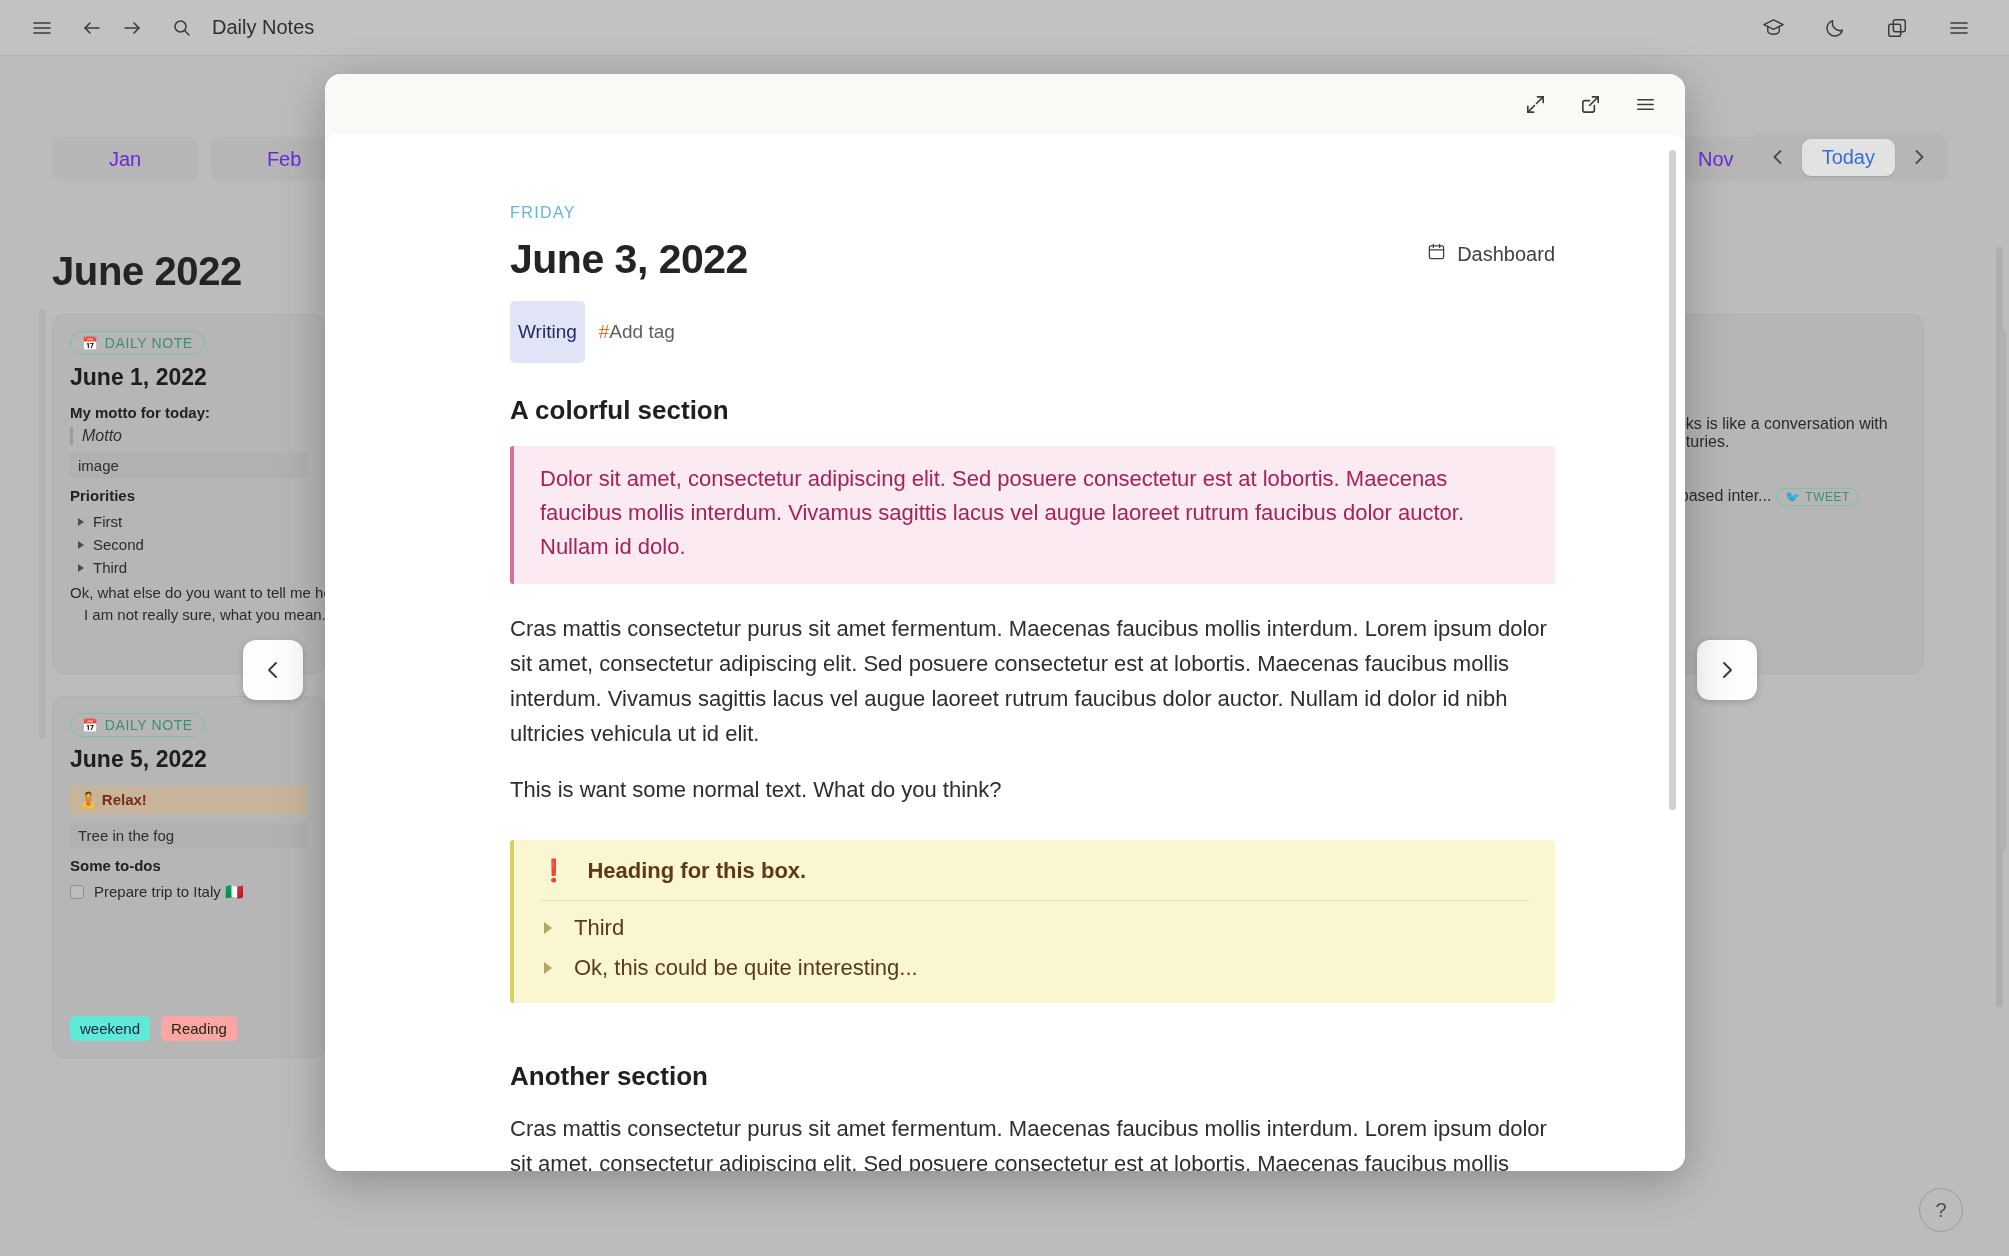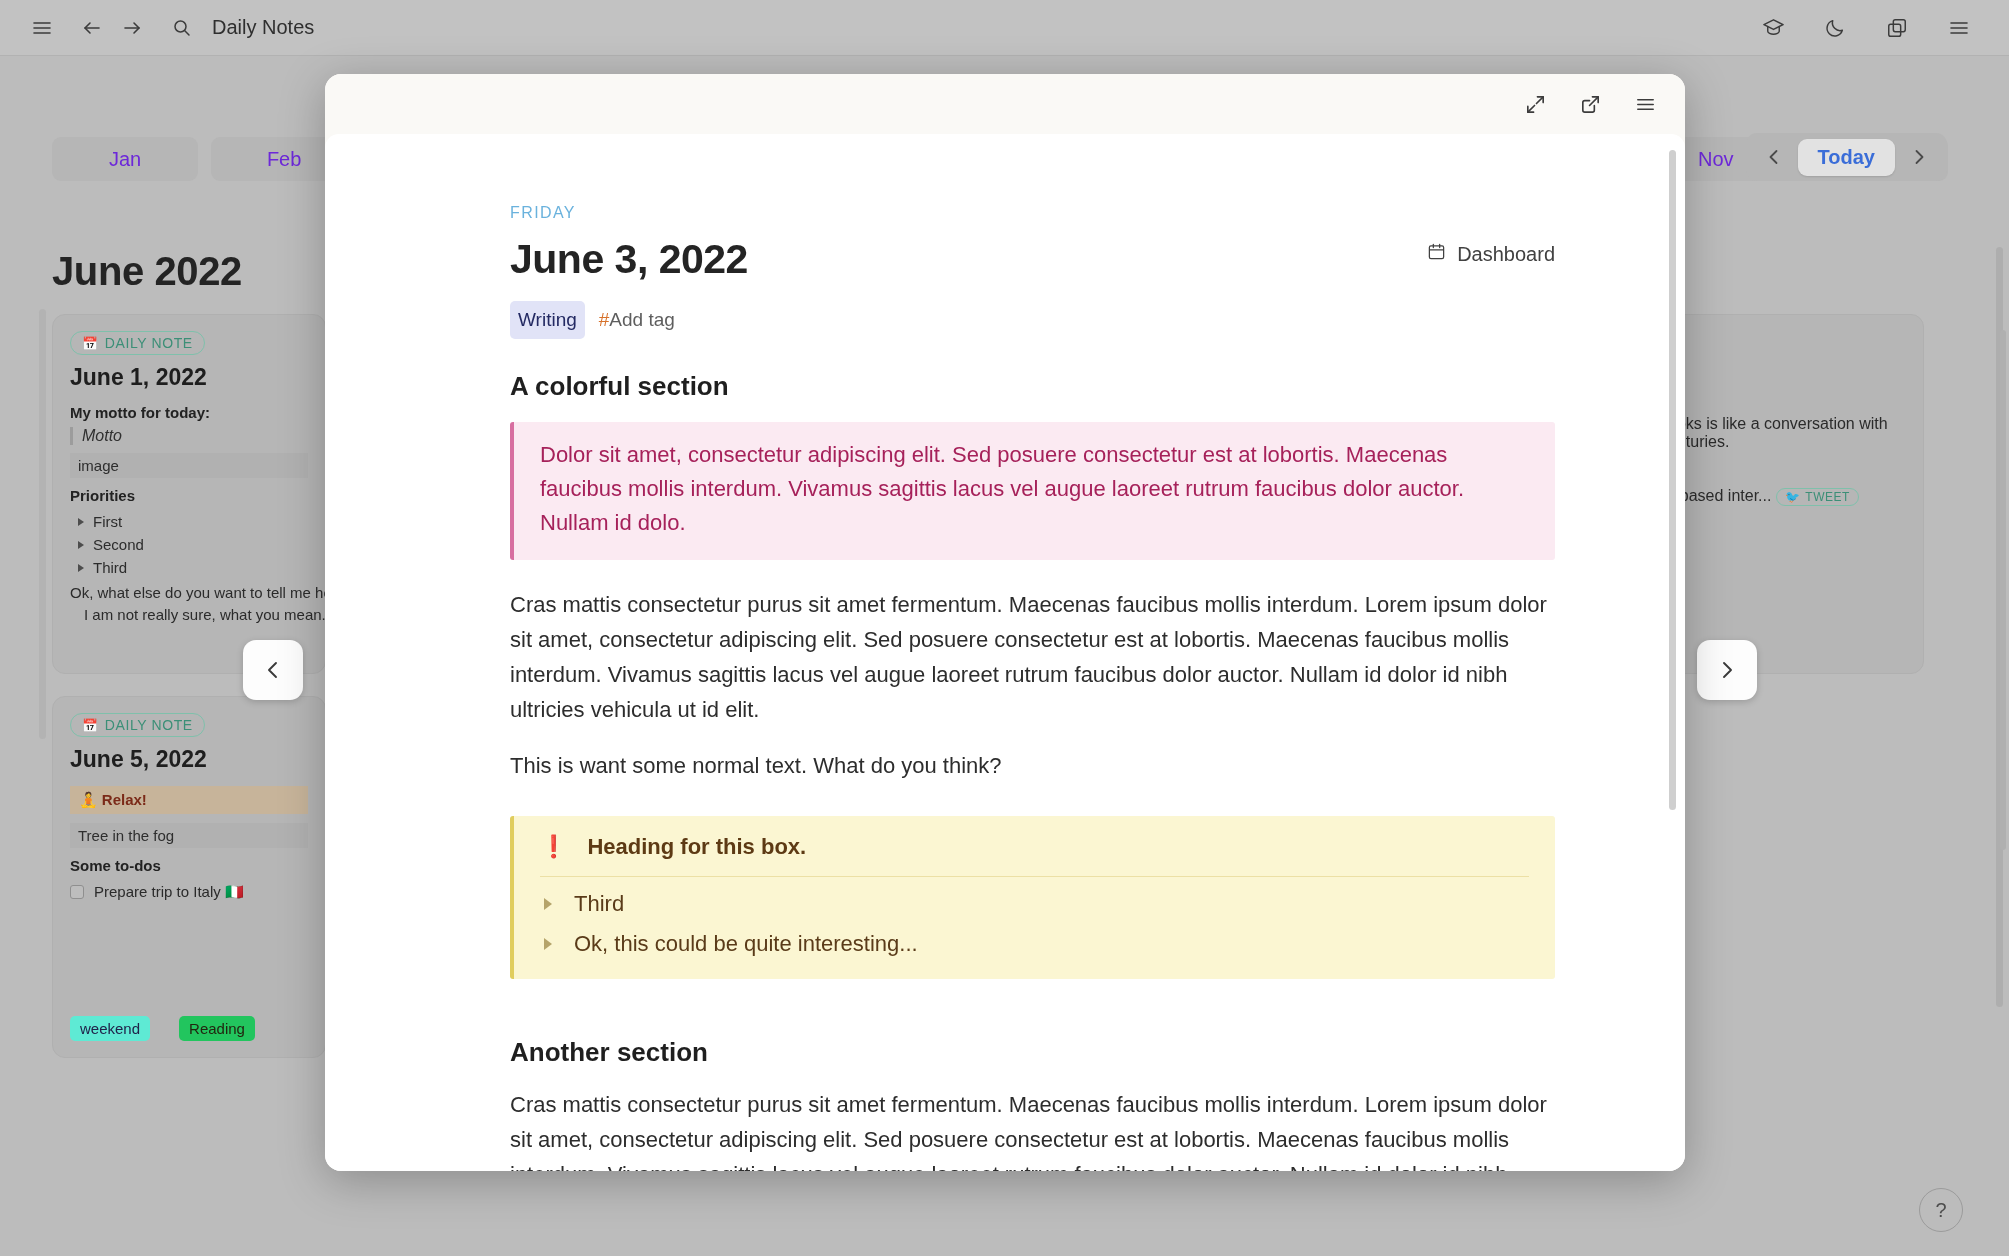--- a/index.html
+++ b/index.html
@@ -81,21 +81,20 @@
     display: flex; align-items: center; justify-content: center;
     color: #4a4a4a;
   }
   #today-btn {
     background: #e2e2e2;
     border-radius: 9px;
     padding: 7px 20px;
     font-size: 20px;
     color: #3a6dd8;
     box-shadow: 0 1px 2px rgba(0,0,0,0.12);
-    font-weight: bold;
   }
 
   
   #month-title {
     position: absolute; top: 192px; left: 52px;
     font-size: 40px; font-weight: bold; color: #242424;
     letter-spacing: -0.4px;
   }
 
   
@@ -186,21 +185,21 @@
     border-radius: 3px; background: #bdbdbd; flex: 0 0 auto;
   }
   .card-tags {
     position: absolute; left: 17px; bottom: 16px;
     display: flex; gap: 11px;
   }
   .chip {
     font-size: 15px; padding: 4px 10px; border-radius: 5px;
   }
   .chip-weekend { background: #5eead4; color: #20234a; }
-  .chip-reading { background: #22c55e; color: #22260f; margin-left: 18px; }
+  .chip-reading { background: #fca5a5; color: #22260f; }
 
   
   #col-right {
     left: 1650px;
     width: 274px;
   }
   #card-right {
     height: 360px;
     padding-top: 100px;
   }
@@ -287,21 +286,21 @@
     position: absolute; right: 130px; top: 108px;
     display: flex; align-items: center; gap: 11px;
     font-size: 20px; color: #414141;
   }
   #tag-row {
     display: flex; align-items: center; gap: 14px;
     margin-bottom: 32px;
   }
   #tag-writing {
     background: #e1e3f7; color: #242a63;
-    border-radius: 5px; padding: 8px 8px;
+    border-radius: 5px; padding: 20px 8px;
     font-size: 19px;
   }
   #add-tag {
     font-size: 19px; color: #5e5e5e;
   }
   #add-tag .hash { color: #d7722c; }
 
   h2.sec {
     font-size: 26px; font-weight: bold; color: #1f1f1f;
     margin: 0 0 20px;

